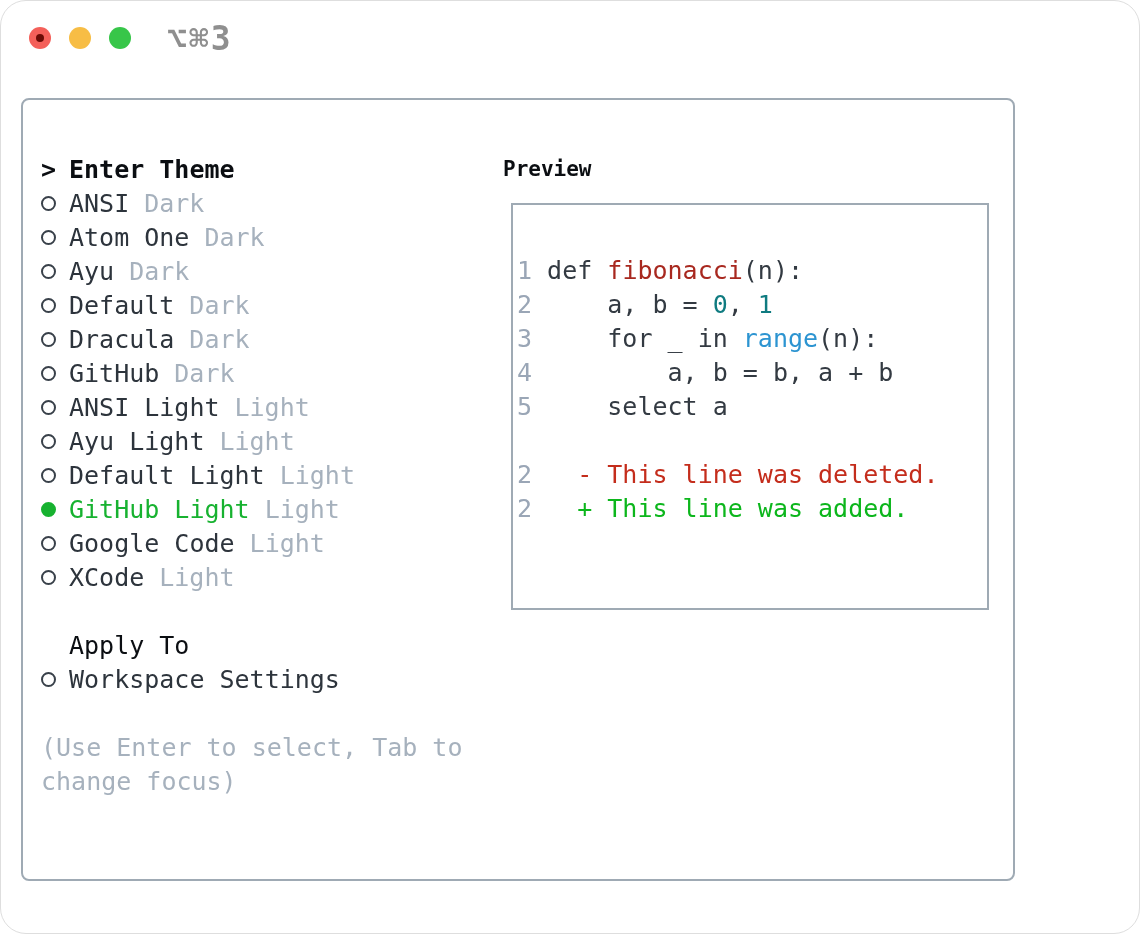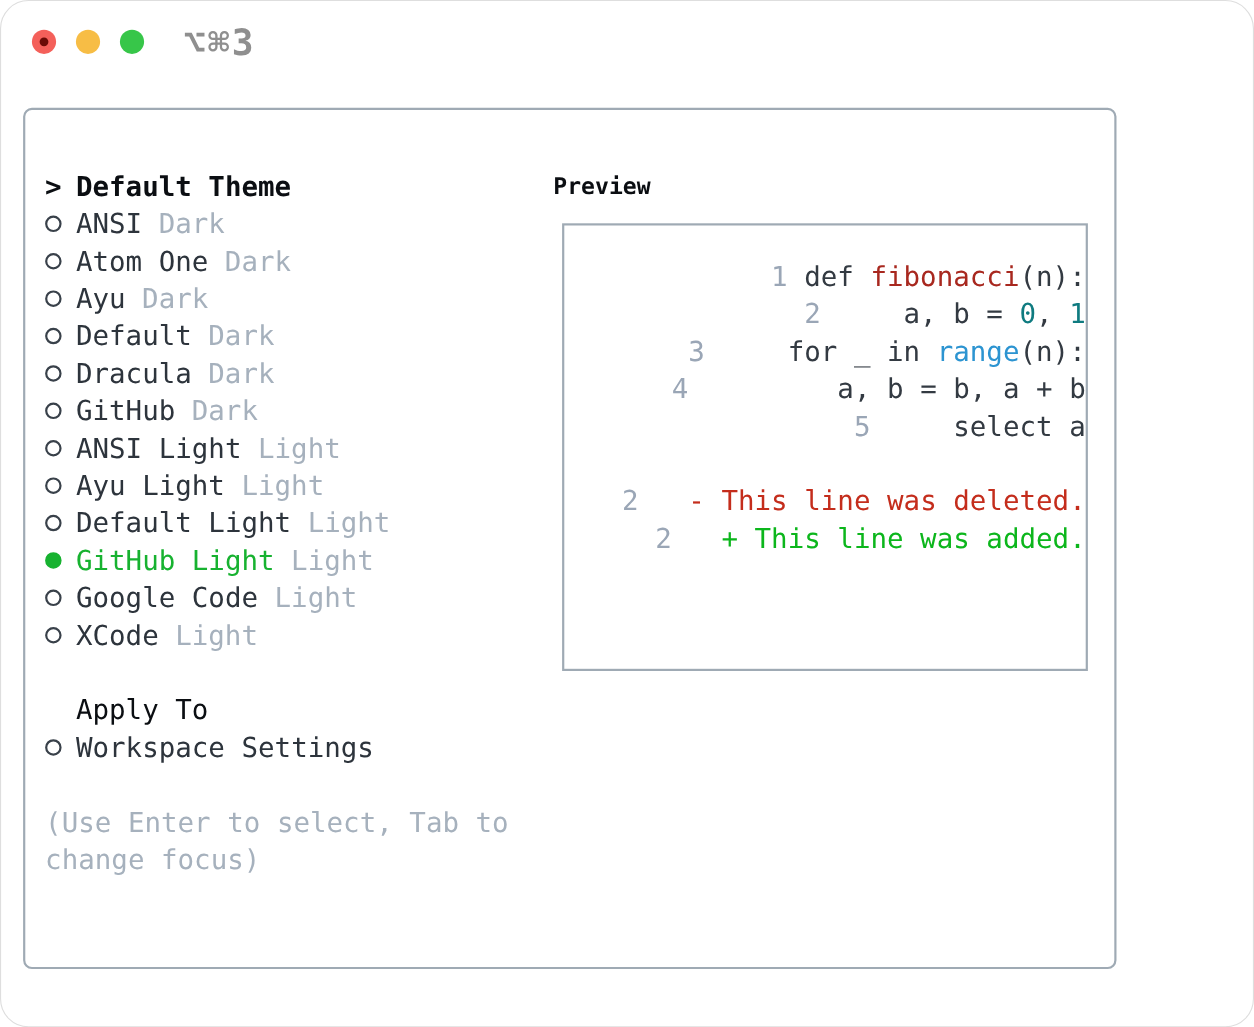--- a/index.html
+++ b/index.html
@@ -37,21 +37,21 @@
   .tag  { color:#a6b1bd; margin-left:15px; }
   .subtitle { padding-left:28px; color:#0b0e12; }
   .hint { color:#a6b1bd; }
   .blank { height:34px; }
 
   
   .preview-title { position:absolute; left:480px; top:52px; height:34px; line-height:34px;
                    font-size:21px; font-weight:bold; color:#0b0e12; }
   .preview-box { position:absolute; left:488px; top:103px; width:478px; height:407px;
                  border:2px solid #9faab4; background:#ffffff;
-                 padding:30px 0 0 4px; overflow:hidden;text-align:right; }
+                 padding:49px 0 0 4px; overflow:hidden; }
   .cl { height:34px; line-height:34px; font-size:25px; white-space:pre; color:#333a42; }
   .cl span { white-space:pre; }
   .ln  { color:#9aa6b6; }
   .fn  { color:#a8281f; }
   .num { color:#0f7b80; }
   .blt { color:#2c94d1; }
   .ctx { color:#9aa1a9; }
   .del { color:#c42d1c; }
   .add { color:#0cb61c; }
 </style>
@@ -67,21 +67,21 @@
     <span class="tl yellow"></span>
     <span class="tl green"></span>
     <span class="shortcut">⌥⌘3</span>
   </div>
 
   <div class="panel">
 
     <div class="list">
 
       <div class="row">
-        <span class="marker">&gt;</span><span class="title">Default Theme</span>
+        <span class="marker">&gt;</span><span class="title">Enter Theme</span>
       </div>
 
       <div class="row item">
         <span class="radio"></span><span class="name">ANSI</span><span class="tag">Dark</span>
       </div>
       <div class="row item">
         <span class="radio"></span><span class="name">Atom One</span><span class="tag">Dark</span>
       </div>
       <div class="row item">
         <span class="radio"></span><span class="name">Ayu</span><span class="tag">Dark</span>

